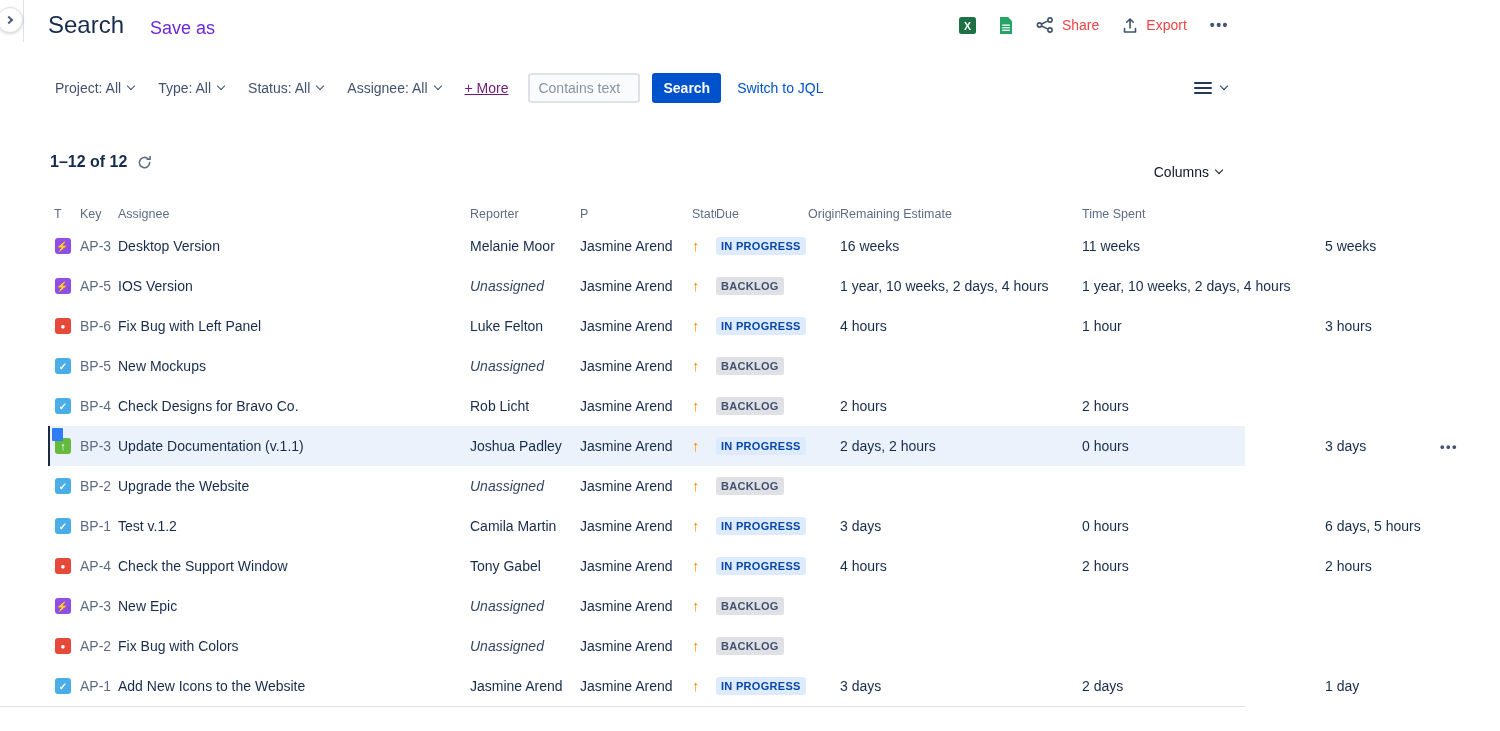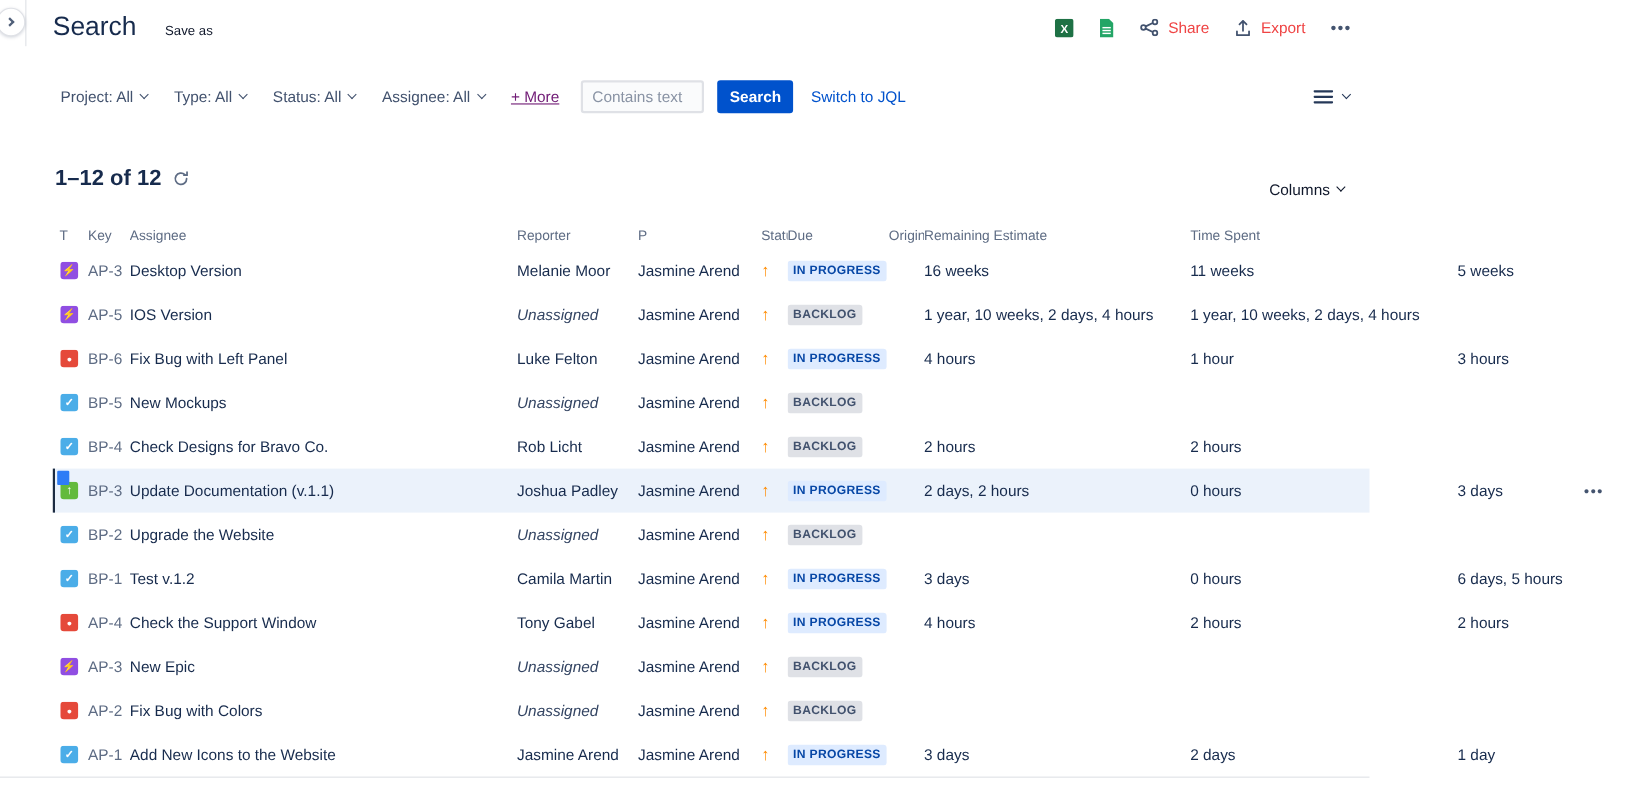--- a/index.html
+++ b/index.html
@@ -19,21 +19,21 @@
     border-radius: 50%; border: 1px solid #DFE1E6; background: #fff;
     box-shadow: 0 1px 3px rgba(9,30,66,.18); cursor: pointer;
     display: flex; align-items: center; justify-content: center; padding: 0; z-index: 2;
   }
   .chev-right { width: 6px; height: 6px; border-right: 2px solid #505F79; border-bottom: 2px solid #505F79; transform: rotate(-45deg); margin-left: -2px; }
   .chev { display: inline-block; width: 6px; height: 6px; border-right: 1.7px solid currentColor; border-bottom: 1.7px solid currentColor; transform: rotate(45deg); margin-left: 7px; margin-top: -4px; }
 
   
   .topbar { display: flex; align-items: center; padding: 10px 16px 0 48px; height: 40px; }
   .page-title { font-size: 24px; font-weight: 500; margin: 0; color: #172B4D; }
-  .save-as { margin-left: 26px; font-size: 12px; color: #0f172a; cursor: pointer; position: relative; top: 3px; }
+  .save-as { margin-left: 26px; font-size: 18px; color: #6d28d9; cursor: pointer; position: relative; top: 3px; }
   .topbar-right { margin-left: auto; display: flex; align-items: center; gap: 23px; }
   .icon-wrap { display: inline-flex; align-items: center; cursor: pointer; }
   .tool-btn { display: inline-flex; align-items: flex-start; gap: 8px; color: #ef4444; cursor: pointer; }
   .dots { font-weight: 700; color: #44546F; letter-spacing: 1.5px; font-size: 14px; cursor: pointer; }
 
   
   .filter-bar { display: flex; align-items: center; margin: 32px 18px 0 55px; height: 32px; }
   .dropdown { display: inline-flex; align-items: center; color: #42526E; margin-right: 24px; cursor: pointer; justify-content: flex-end; }
   .more-link { color: #701a75; margin-right: 20px; cursor: pointer; text-decoration: underline; }
   .contains-input {
@@ -43,21 +43,21 @@
   .contains-input::placeholder { color: #8993A4; }
   .search-btn {
     background: #0052CC; color: #fff; border: none; border-radius: 3px; height: 30px;
     padding: 0 11px; font-family: inherit; font-size: 14px; font-weight: 700; margin-right: 16px; cursor: pointer;
   }
   .jql-link { color: #0052CC; cursor: pointer; }
   .view-toggle { margin-left: auto; display: inline-flex; align-items: center; color: #253858; cursor: pointer; gap: 2px; }
 
   
   .results-bar { display: flex; align-items: center; margin: 46px 23px 0 50px; height: 24px; }
-  .count { font-weight: 700; font-size: 20px; color: #172B4D; }
+  .count { font-weight: 700; font-size: 16px; color: #172B4D; }
   .refresh { margin-left: 10px; display: inline-flex; cursor: pointer; }
   .columns-btn { margin-left: auto; display: inline-flex; align-items: center; color: #0f172a; cursor: pointer; margin-top: 20px; }
 
   
   .table { margin-top: 28px; }
   .grid {
     display: grid; align-items: center;
     grid-template-columns: 32px 38px 352px 110px 112px 24px 92px 32px 242px 243px 115px 48px;
     padding-left: 48px; padding-right: 12px;
   }

